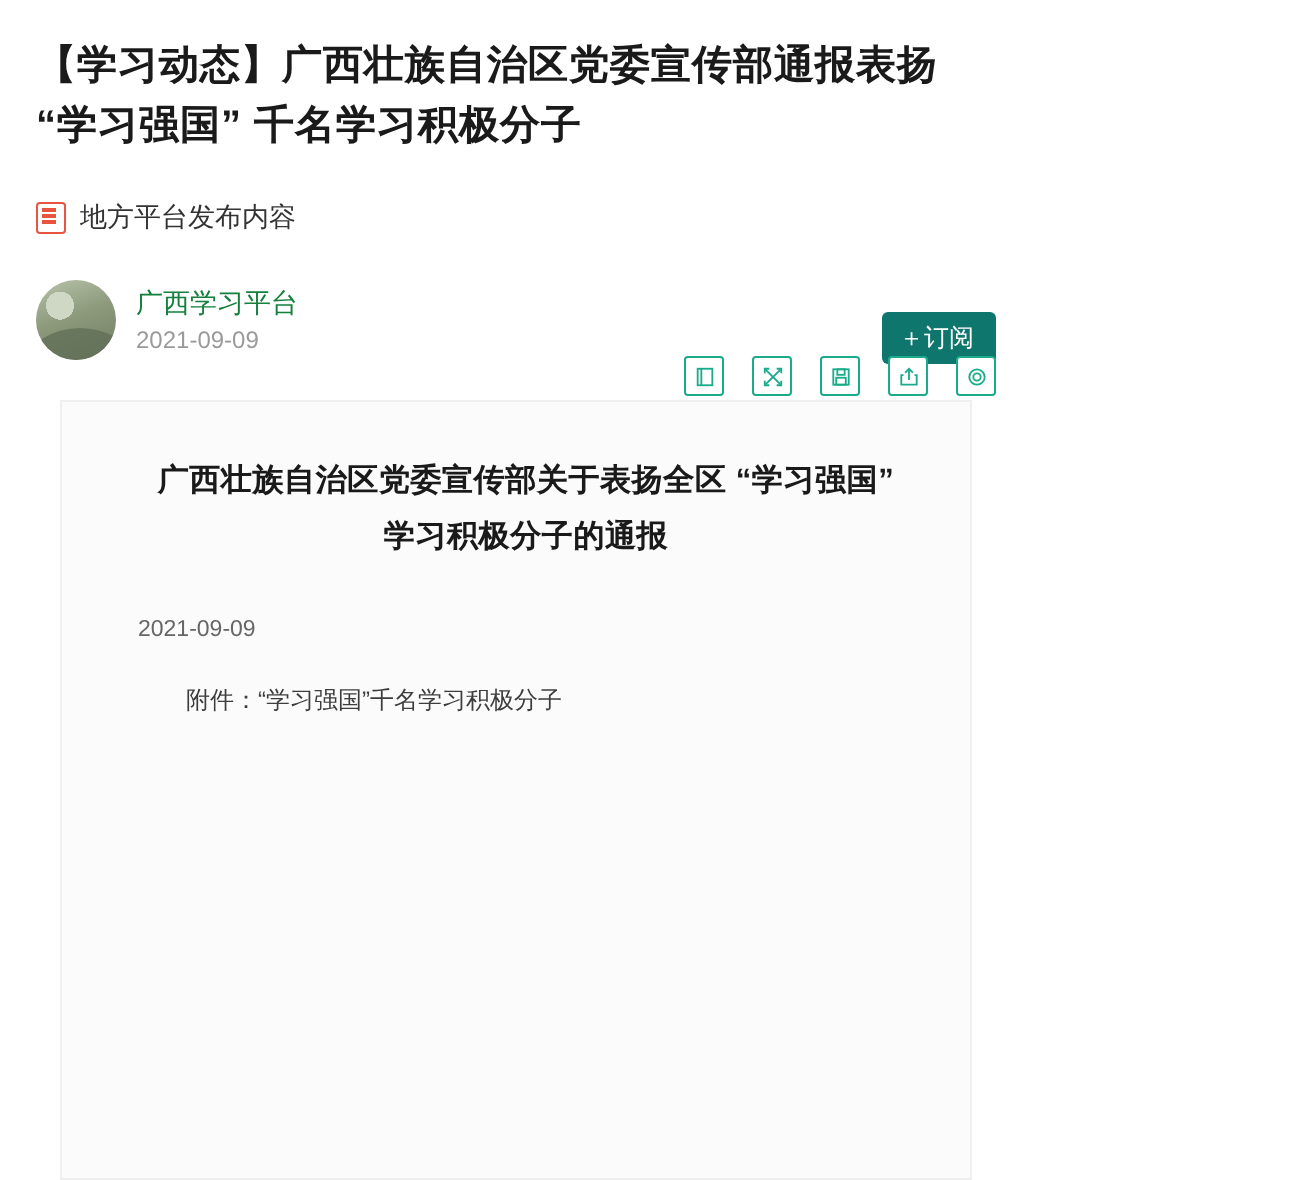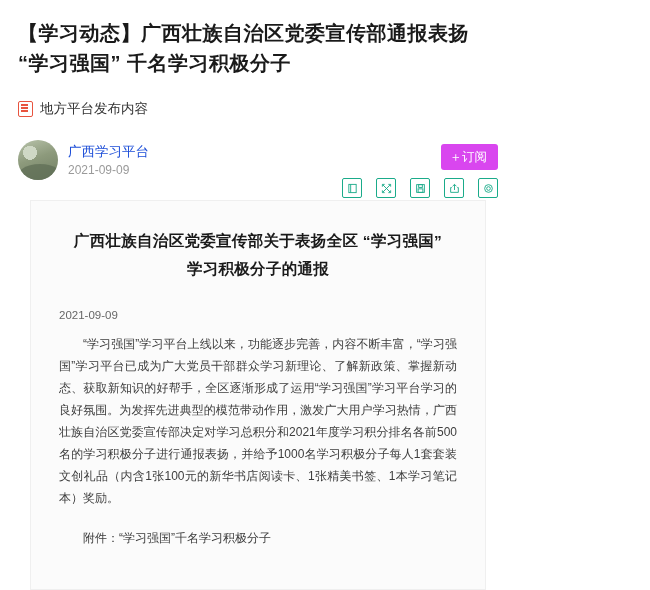--- a/index.html
+++ b/index.html
@@ -89,33 +89,33 @@
     border-radius: 50% 50% 0 0 / 80% 80% 0 0;
     opacity: .75;
   }
   .author-meta {
     display: flex;
     flex-direction: column;
     justify-content: center;
   }
   .author-name {
     font-size: 13.5px;
-    color: #1d4ed8;
+    color: #15803d;
     line-height: 19px;
   }
   .author-date {
     font-size: 12px;
     color: #9a9a9a;
     line-height: 18px;
   }
   .subscribe-btn {
     position: absolute;
     right: 0;
-    top: 6px;
-    background: #d946ef;
+    top: 18px;
+    background: #0f766e;
     color: #fff;
     font-size: 12.5px;
     border: none;
     border-radius: 3px;
     padding: 6px 11px 6px 9px;
     cursor: pointer;
     line-height: 14px;
   }
   .toolbar {
     position: absolute;
@@ -140,21 +140,21 @@
   .tool-btn svg { display:block; }
   .article {
     position: absolute;
     left: 30px;
     top: 200px;
     right: 30px;
     bottom: 0;
     background: #fbfbfb;
     border: 1px solid #efefef;
     box-sizing: border-box;
-    padding: 26px 28px 0 28px;
+    padding: 26px 28px 0 38px;
     overflow: hidden;
   }
   .doc-title {
     font-size: 15.5px;
     font-weight: bold;
     color: #1a1a1a;
     text-align: center;
     line-height: 28px;
     margin: 0 6px 0 6px;
     letter-spacing: 0.3px;
@@ -237,18 +237,17 @@
       <svg width="11" height="11" viewBox="0 0 12 12" fill="none" stroke="#1aab8a" stroke-width="1">
         <circle cx="6" cy="6" r="2"></circle>
         <circle cx="6" cy="6" r="4.2"></circle>
       </svg>
     </div>
   </div>
 
   <div class="article">
     <div class="doc-title">广西壮族自治区党委宣传部关于表扬全区 “学习强国” 学习积极分子的通报</div>
     <div class="doc-date">2021-09-09</div>
-    <p class="doc-p">“学习强国”学习平台上线以来，功能逐步完善，内容不断丰富，“学习强国”学习平台已成为广大党员干部群众学习新理论、了解新政策、掌握新动态、获取新知识的好帮手，全区逐渐形成了运用“学习强国”学习平台学习的良好氛围。为发挥先进典型的模范带动作用，激发广大用户学习热情，广西壮族自治区党委宣传部决定对学习总积分和2021年度学习积分排名各前500名的学习积极分子进行通报表扬，并给予1000名学习积极分子每人1套套装文创礼品（内含1张100元的新华书店阅读卡、1张精美书签、1本学习笔记本）奖励。</p>
     <div class="doc-attach">附件：“学习强国”千名学习积极分子</div>
 
   </div>
 
 </div>
 
 </body></html>

